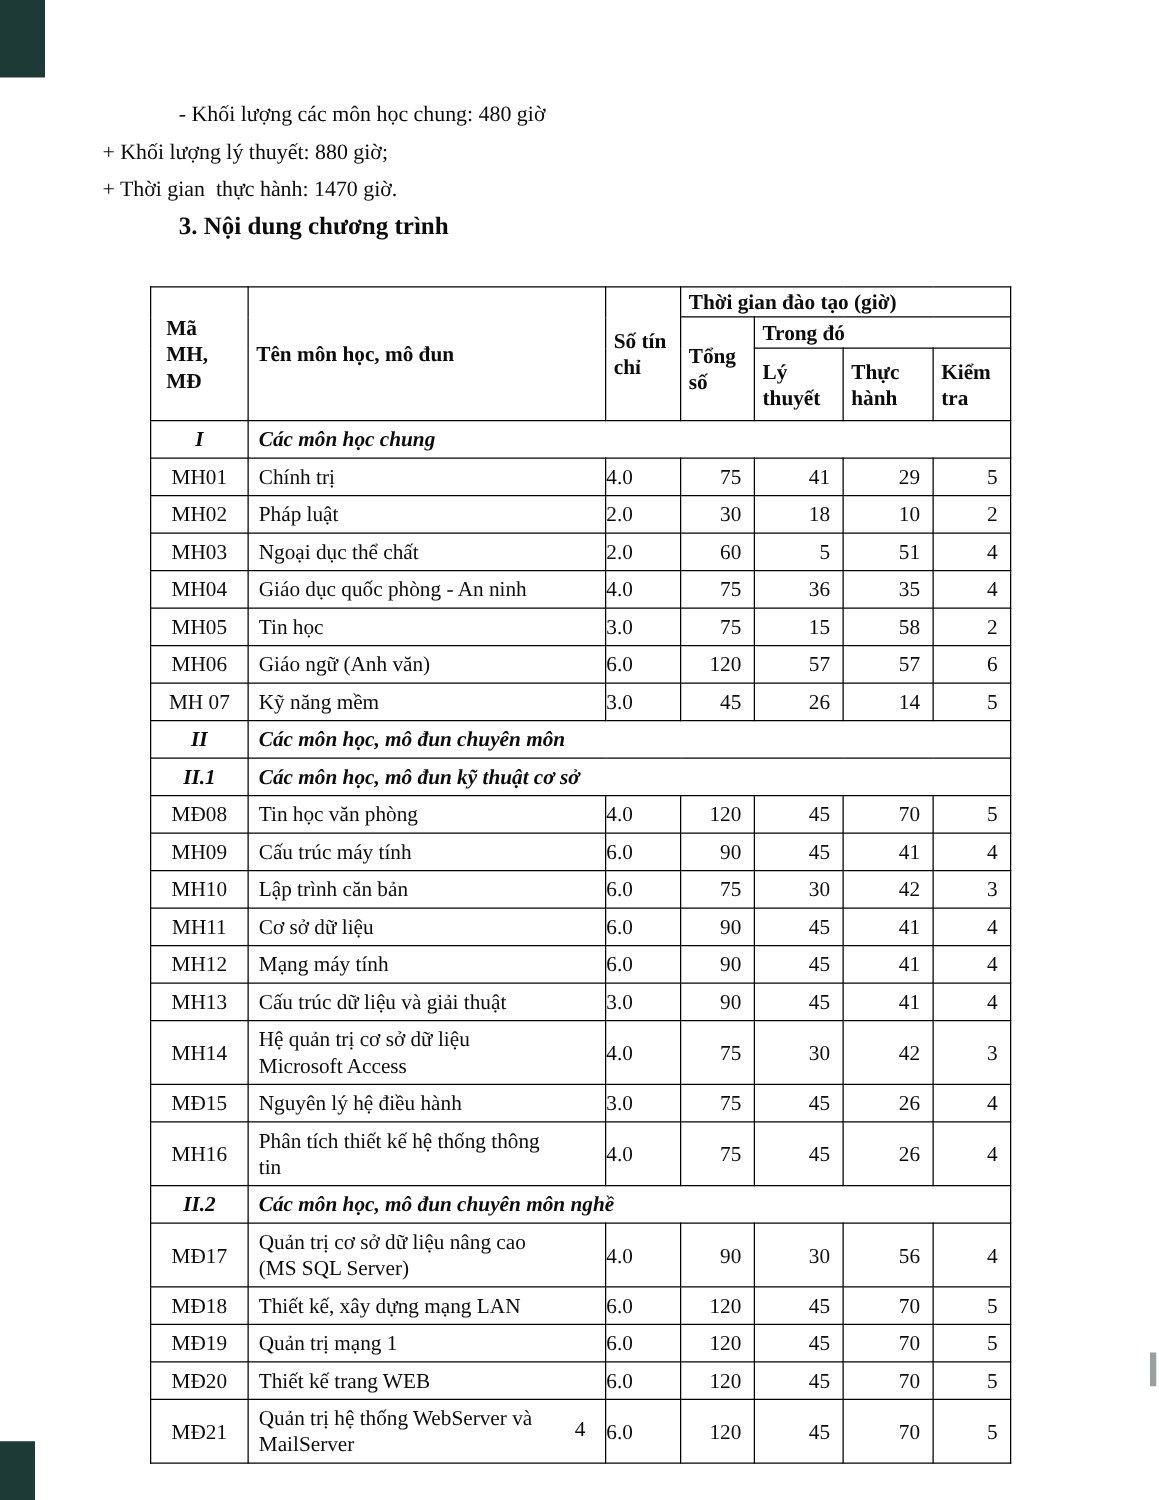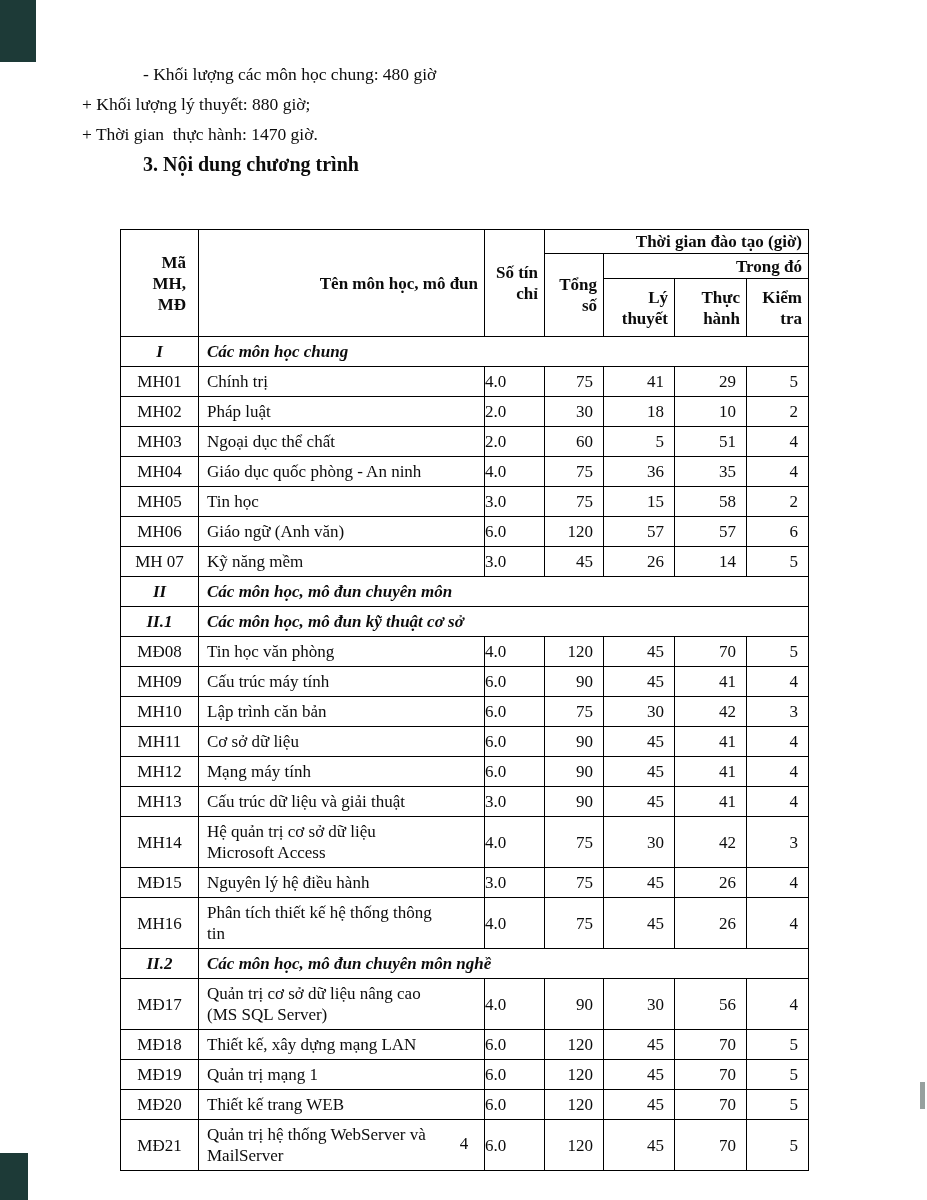--- a/index.html
+++ b/index.html
@@ -15,21 +15,21 @@
     height: 1200px;
     background: #ffffff;
     overflow: hidden;
   }
   
   .artifact { position: absolute; }
   .artifact.tl { left: 0; top: 0; width: 36px; height: 62px; background: #1d3a37; }
   .artifact.bl { left: 0; top: 1153px; width: 28px; height: 47px; background: #1d3a37; }
   .artifact.re { left: 920px; top: 1082px; width: 5px; height: 27px; background: #97a09e; }
 
-  .intro { position: absolute; top: 59px; left: 0; width: 927px; }
+  .intro { position: absolute; top: 76px; left: 0; width: 927px; }
   .intro p {
     margin: 0;
     font-size: 17.5px;
     line-height: 30px;
     white-space: pre-wrap;
   }
   .intro p.dash { margin-left: 143px; }
   .intro p.plus { margin-left: 82px; }
   .intro h3 {
     margin: 0;
@@ -58,21 +58,21 @@
 
   .doc-table th, .doc-table td {
     border: 1.5px solid #000;
     padding: 0;
     vertical-align: middle;
     line-height: 21px;
     box-sizing: border-box;
   }
   .doc-table thead th {
     font-weight: bold;
-    text-align: right;
+    text-align: left;
     padding: 1px 6px;
   }
   .doc-table thead tr.h1 th { height: 24px; }
   .doc-table thead tr.h2 th { height: 25px; }
   .doc-table thead tr.h3 th { height: 58px; }
   .doc-table th.th-code { padding: 1px 12px; }
   .doc-table th.th-credits { padding: 1px 6px; }
 
   .doc-table tbody td { height: 26px; }
   .doc-table td.code { text-align: center; }

